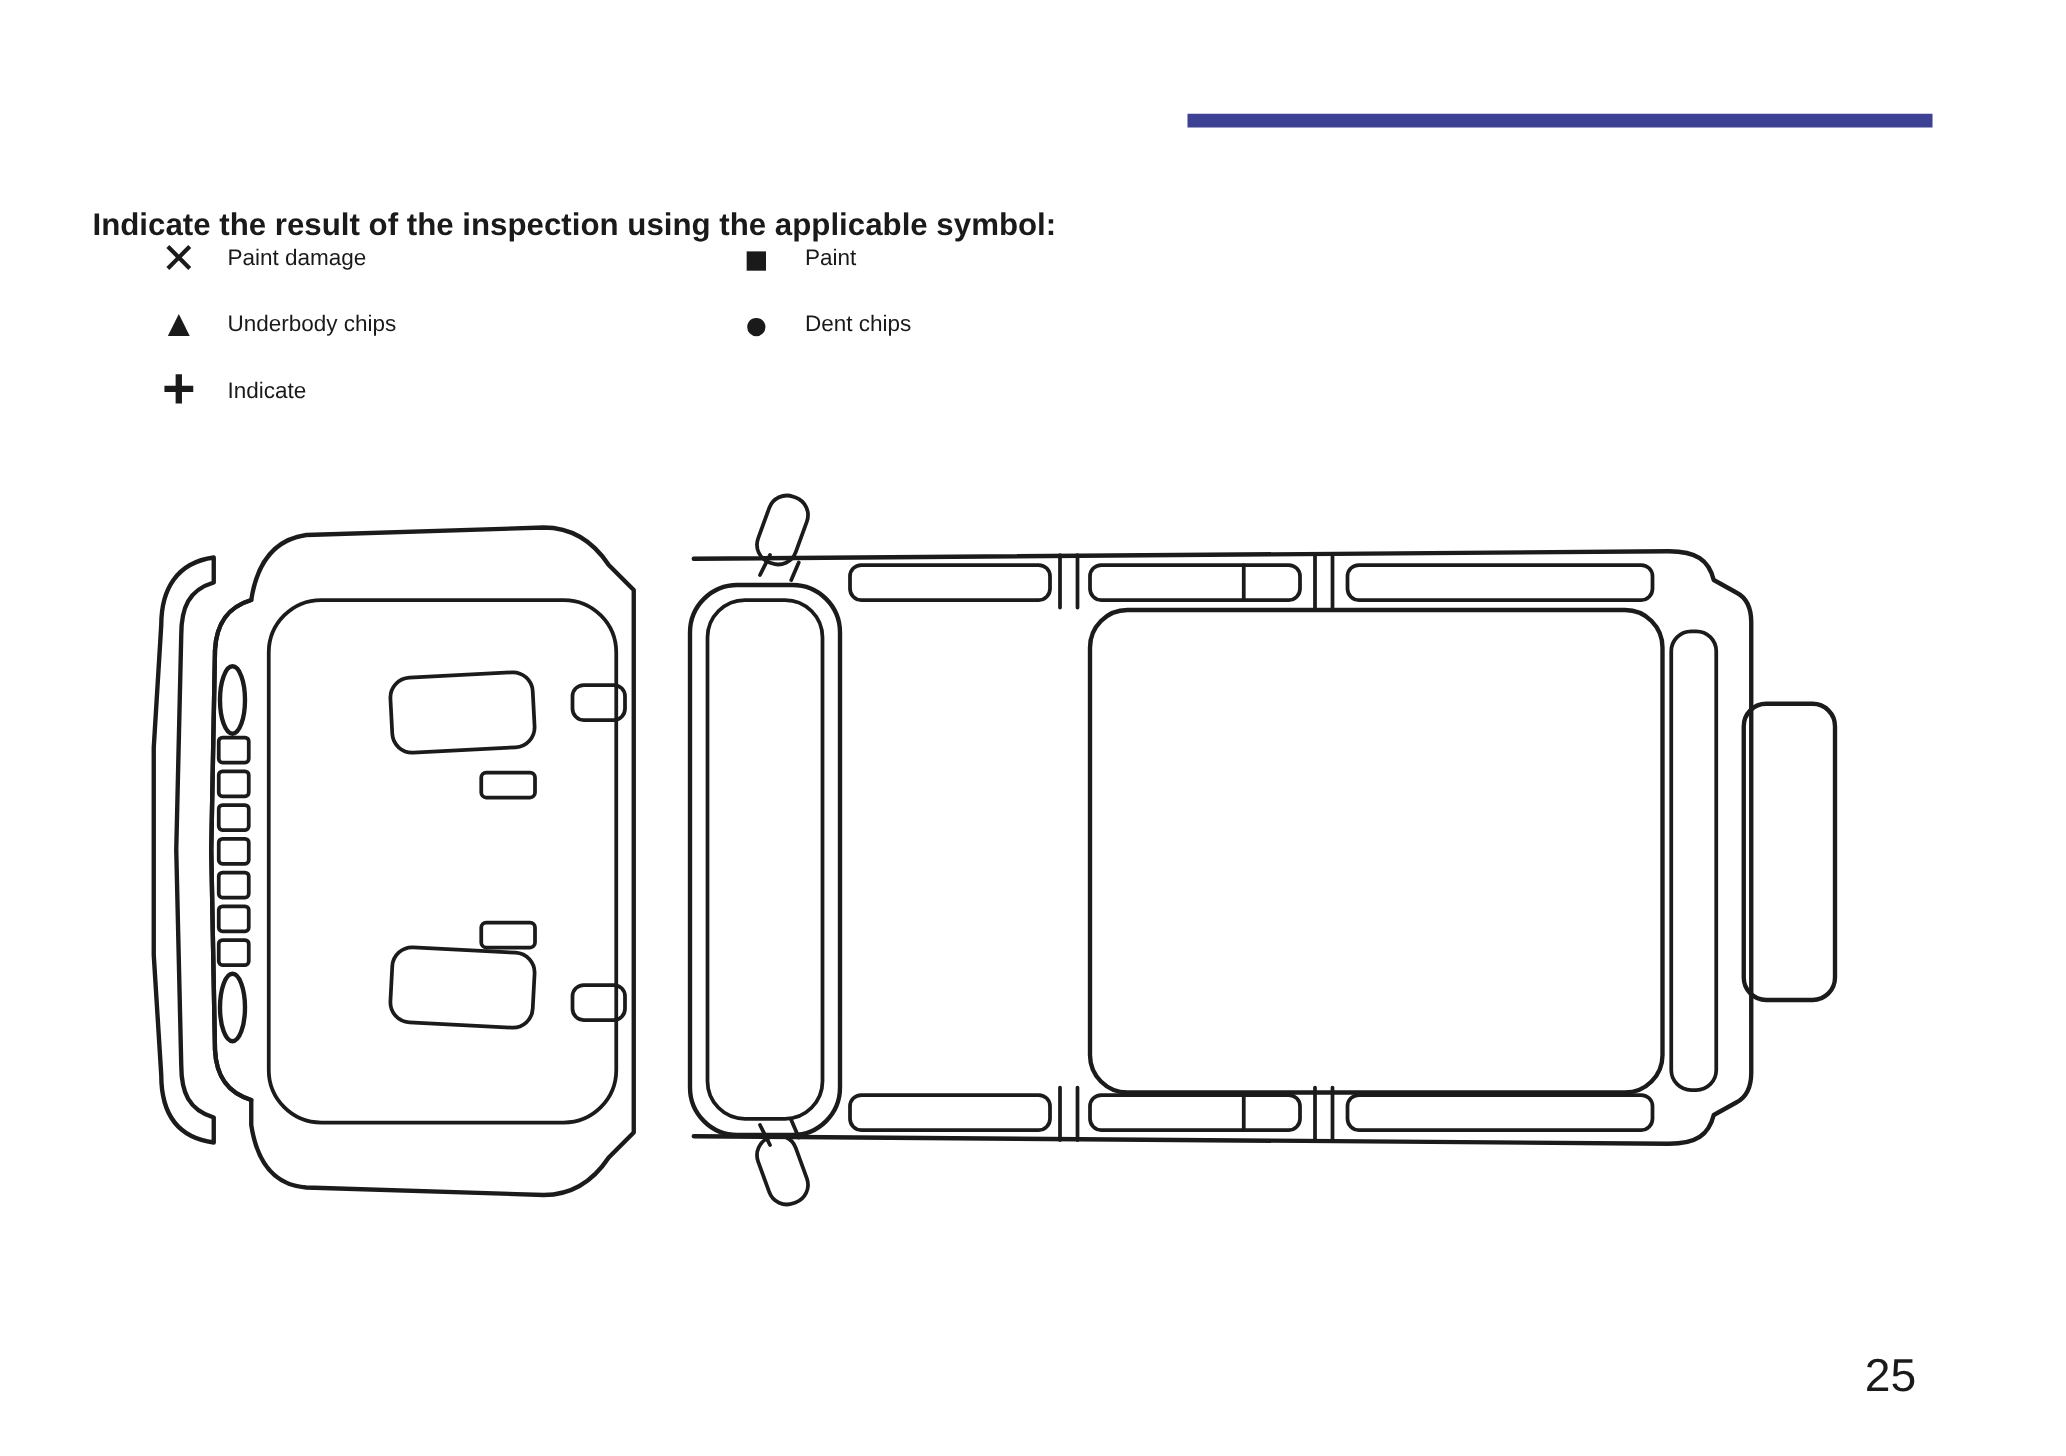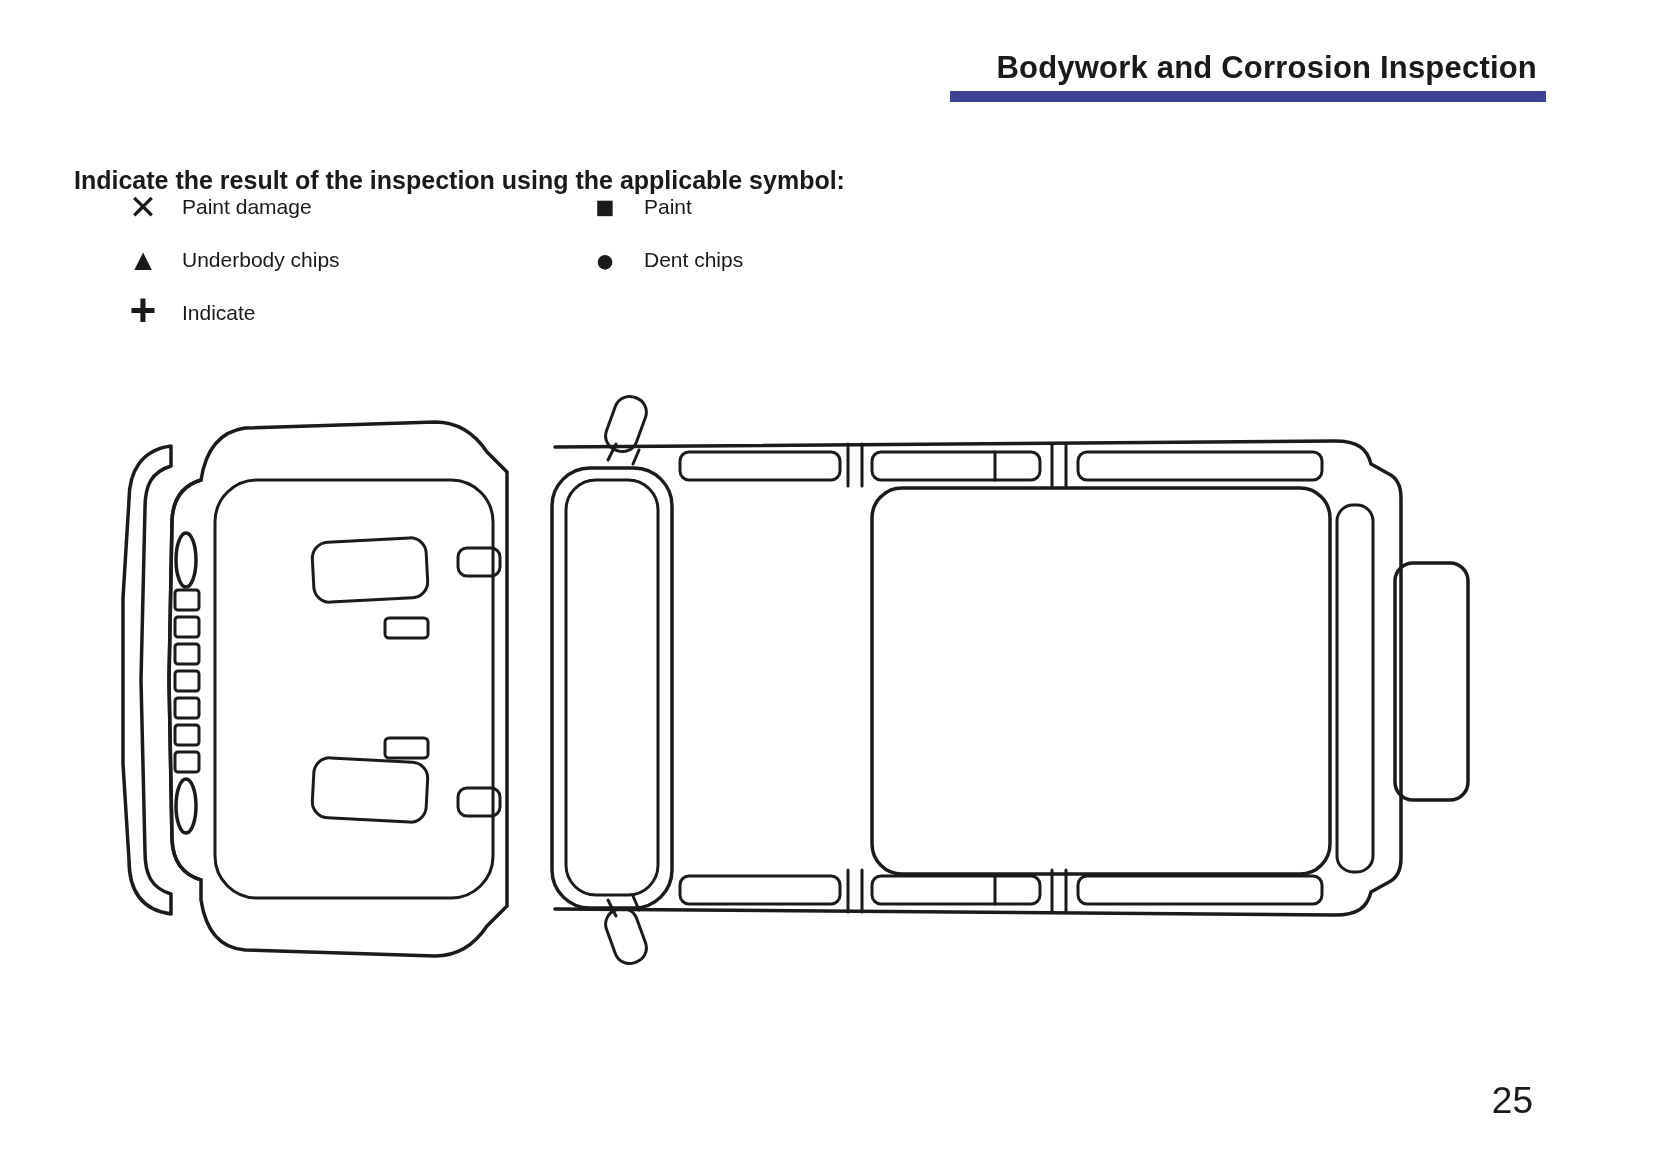--- a/index.html
+++ b/index.html
@@ -54,21 +54,21 @@
     text-align: center;
     line-height: 1;
     flex: 0 0 50px;
   }
   .sym-x      { font-size: 34px; font-weight: bold; }
   .sym-tri    { font-size: 30px; }
   .sym-plus   { font-size: 46px; font-weight: bold; position: relative; top: -3px; }
   .sym-square { font-size: 32px; }
   .sym-circle { font-size: 34px; }
   .legend-label {
-    font-size: 21px;
+    font-size: 18px;
     padding-left: 14px;
     white-space: nowrap;
   }
 
   .diagram {
     position: absolute;
     left: 105px;
     top: 388px;
     width: 1370px;
     height: 585px;
@@ -80,21 +80,20 @@
     top: 1080px;
     right: 120px;
     font-size: 37px;
   }
 </style>
 </head>
 <body>
 
 <div class="page">
 
-  <h1 class="title">Bodywork and Corrosion Inspection</h1>
   <div class="accent-bar" style="background-color: rgb(60, 65, 147);"></div>
 
   <p class="instruction">Indicate the result of the inspection using the applicable symbol:</p>
 
   <div class="legend-col col1">
     <div class="legend-row">
       <span class="sym sym-x">✕</span>
       <span class="legend-label">Paint damage</span>
     </div>
     <div class="legend-row">

